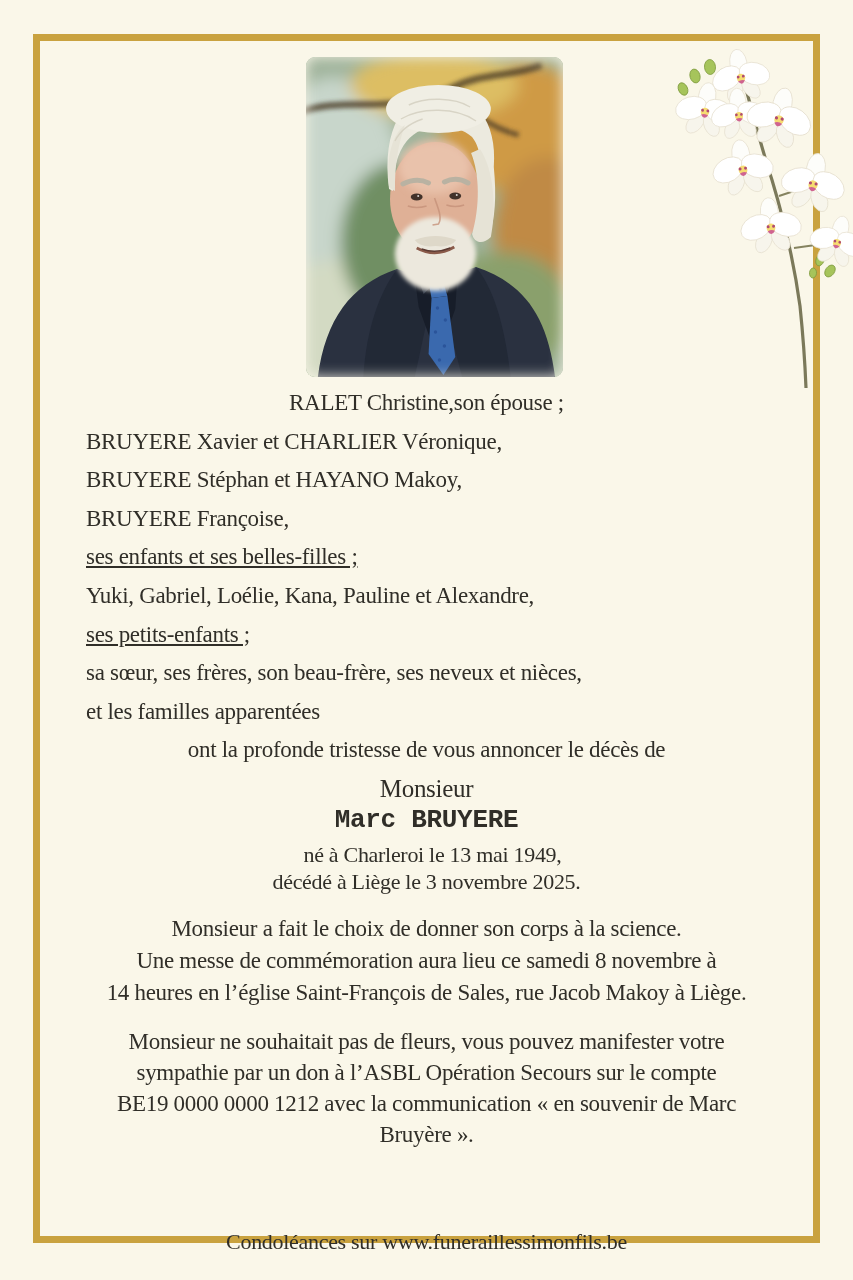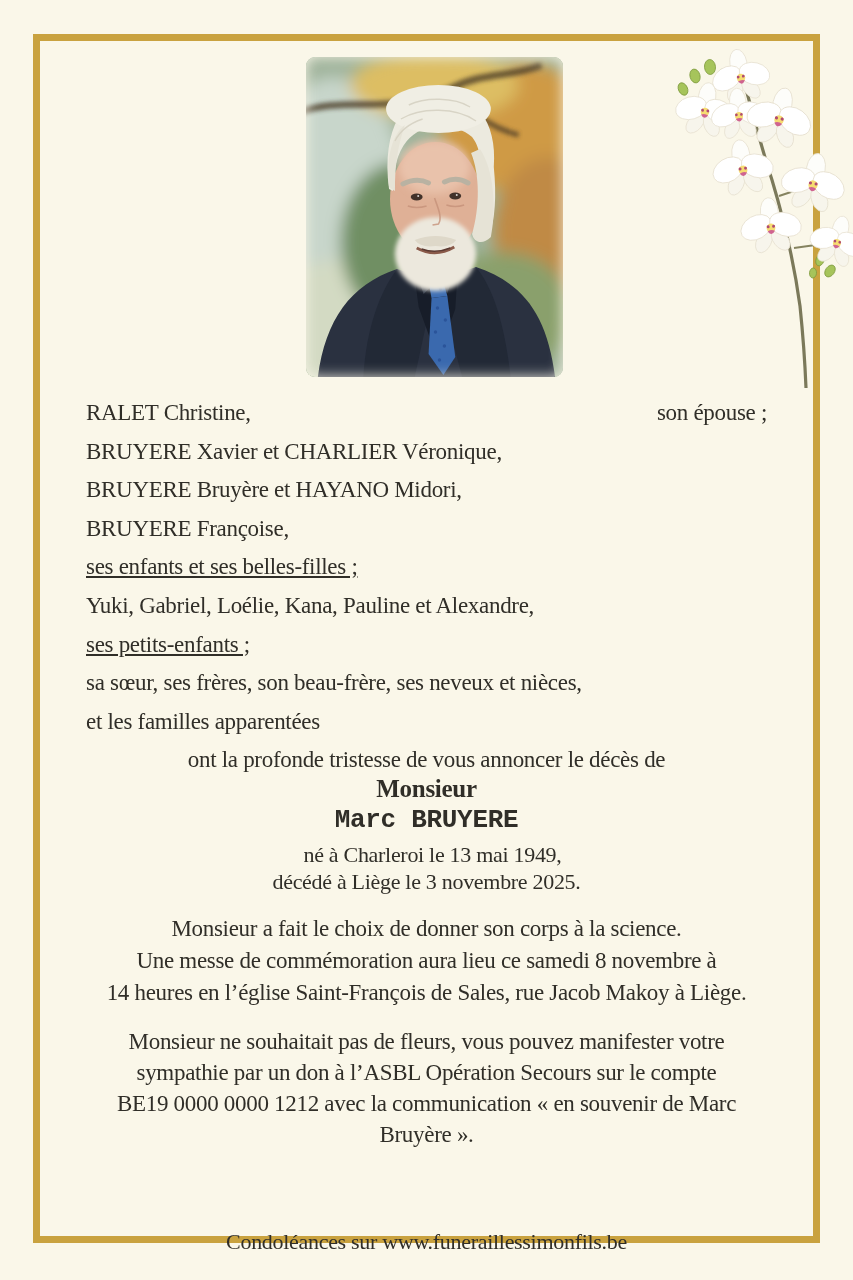--- a/index.html
+++ b/index.html
@@ -38,28 +38,28 @@
     position:absolute;
     left:653px;top:48px;width:200px;height:345px;
   }
   .family{
     position:absolute;
     left:86px;right:86px;top:384px;
     font-size:23px;
     line-height:38.6px;
     white-space:nowrap;
   }
-  .fline.row{display:flex;justify-content:space-between;margin-top:10px;}
+  .fline.row{display:flex;justify-content:center;}
   .fline.right{text-align:left;text-decoration:underline;}
   .fline.center{text-align:center;}
   .deceased{
     position:absolute;left:0;right:0;top:774px;
     text-align:center;white-space:nowrap;
   }
-  .d-title{font-size:25px;font-weight:bold;line-height:30px;}
+  .d-title{font-size:25px;font-weight:normal;line-height:30px;}
   .d-name{font-size:26px;font-weight:bold;line-height:33px;font-family:Liberation Mono, monospace;}
   .d-sub{font-size:22px;line-height:27px;}
   .d-sub.first{margin-top:4px;padding-left:12px;}
   .ceremony{
     position:absolute;left:0;right:0;top:913px;
     text-align:center;font-size:23px;line-height:32px;white-space:nowrap;
   }
   .donations{
     position:absolute;left:0;right:0;top:1026px;
     text-align:center;font-size:23px;line-height:31px;white-space:nowrap;
@@ -202,21 +202,21 @@
       <use href="#fl" transform="translate(184,195) rotate(14) scale(0.95)"></use>
     </svg>
   </div>
 
   <div class="family">
     <div class="fline row">
       <span>RALET Christine,</span>
       <span>son épouse ;</span>
     </div>
     <div class="fline">BRUYERE Xavier et CHARLIER Véronique,</div>
-    <div class="fline">BRUYERE Bruyère et HAYANO Midori,</div>
+    <div class="fline">BRUYERE Stéphan et HAYANO Makoy,</div>
     <div class="fline">BRUYERE Françoise,</div>
     <div class="fline right">ses enfants et ses belles-filles ;</div>
     <div class="fline">Yuki, Gabriel, Loélie, Kana, Pauline et Alexandre,</div>
     <div class="fline right">ses petits-enfants ;</div>
     <div class="fline">sa sœur, ses frères, son beau-frère, ses neveux et nièces,</div>
     <div class="fline">et les familles apparentées</div>
     <div class="fline center">ont la profonde tristesse de vous annoncer le décès de</div>
   </div>
 
   <div class="deceased">

